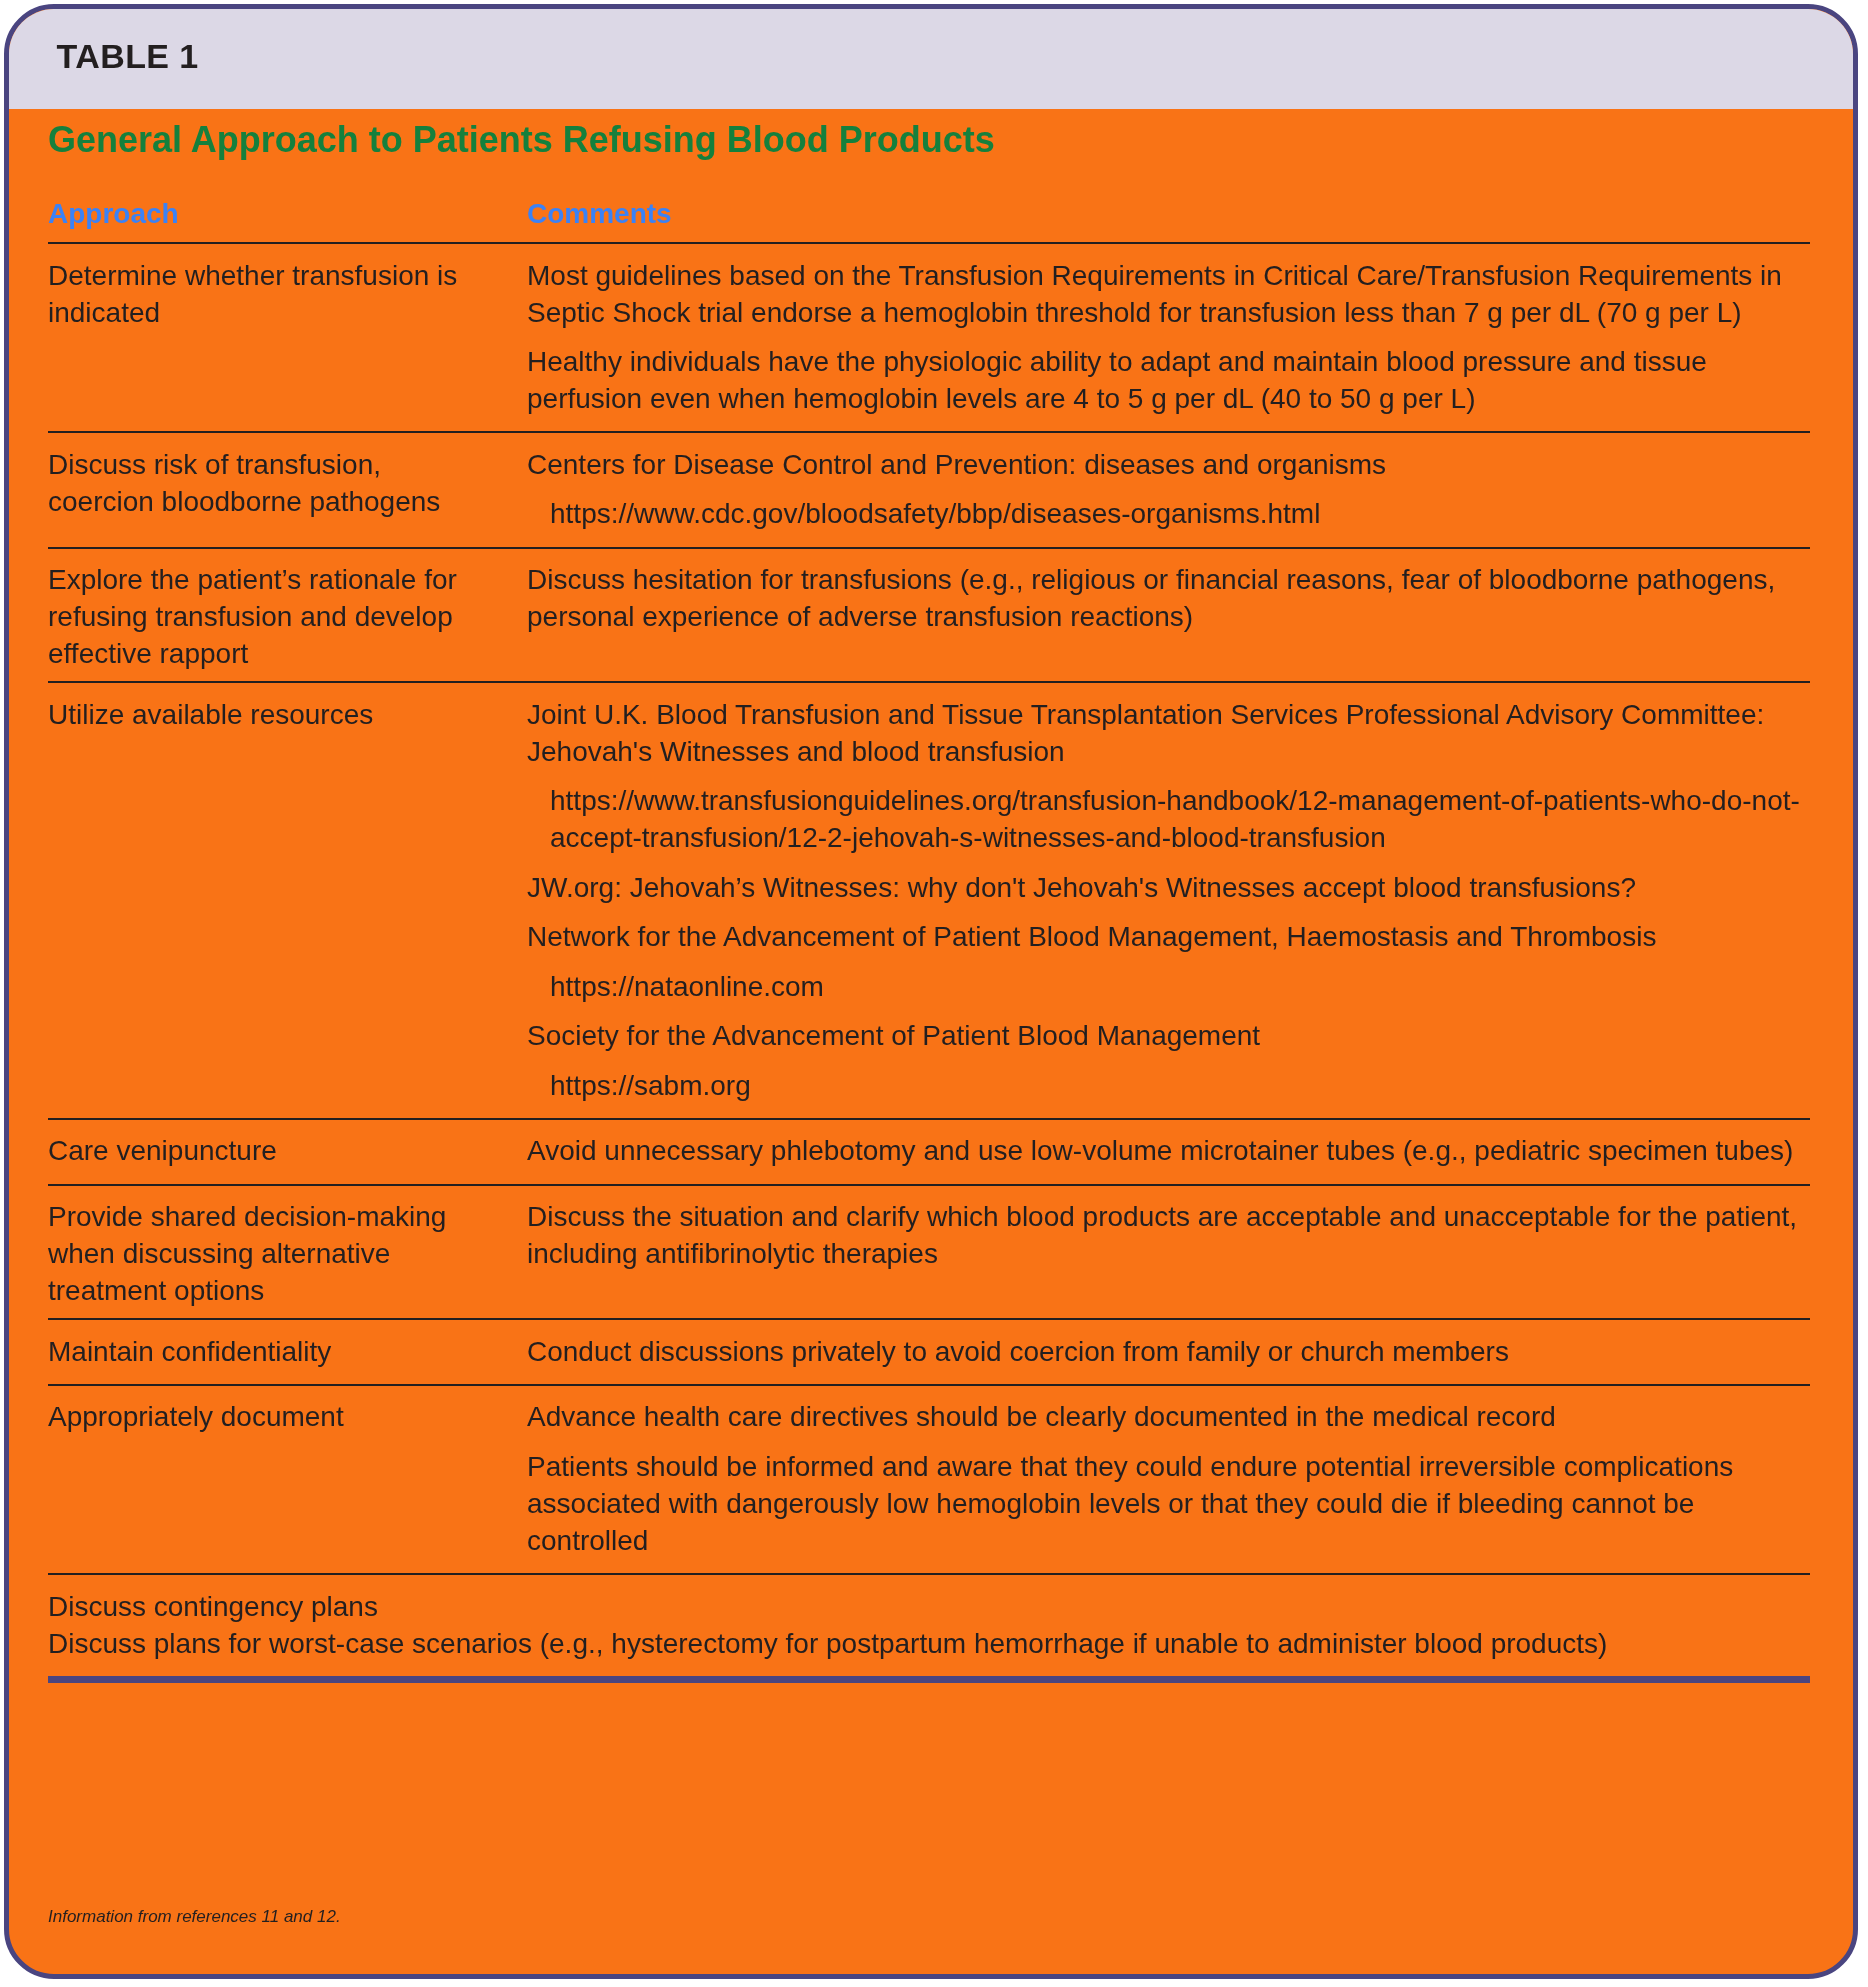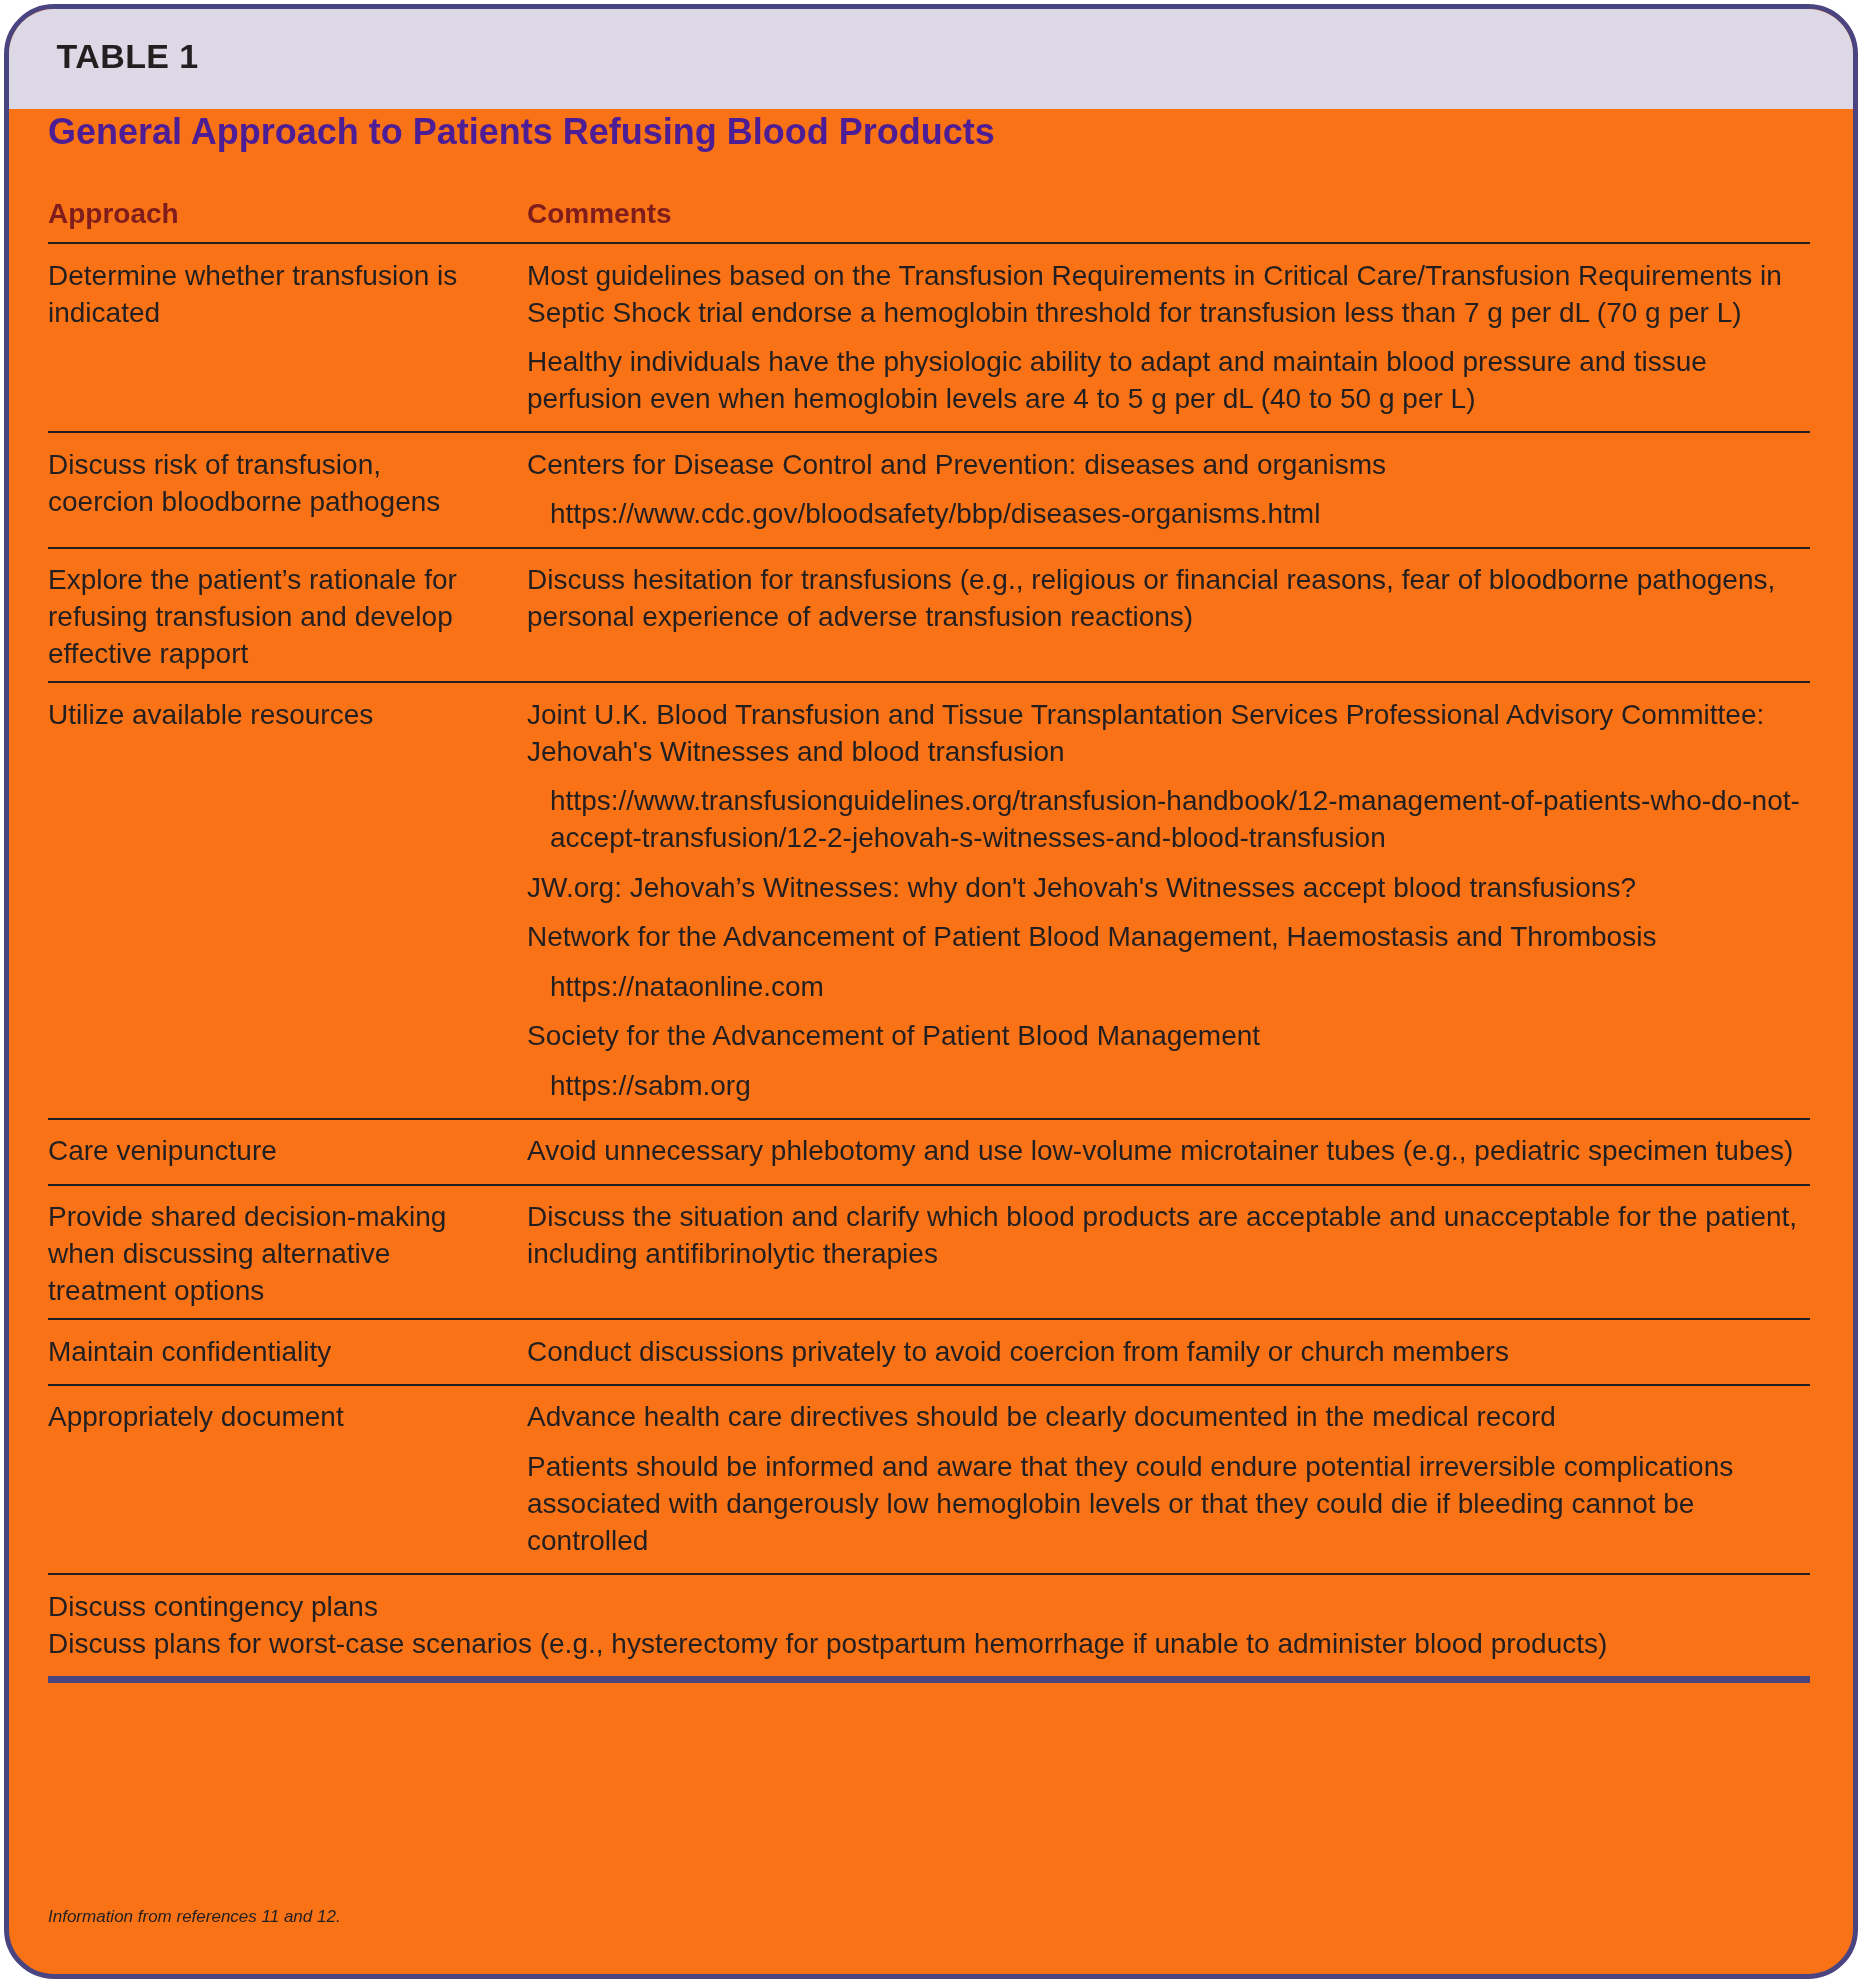--- a/index.html
+++ b/index.html
@@ -12,31 +12,31 @@
   }
   .banner {
     position: absolute; left: 0; top: 0; right: 0; height: 100px;
     background: #dcd8e6;
   }
   .banner-label {
     position: absolute; left: 48px; top: 28.5px; font-size: 34px; font-weight: 700;
     letter-spacing: 0.4px; color: #231f20;
   }
   .title {
-    position: absolute; left: 48px; top: 111px; font-size: 36px; font-weight: 700;
-    color: #4c1d95;
+    position: absolute; left: 48px; top: 119px; font-size: 36px; font-weight: 700;
+    color: #15803d;
   }
   .table {
     position: absolute; left: 48px; top: 189px; width: 1762px;
   }
   .thead {
     display: flex; height: 55px; border-bottom: 2.7px solid #231f20; box-sizing: border-box;
   }
   .th {
-    font-size: 28px; font-weight: 700; padding-top: 9px; color: #7f1d1d;
+    font-size: 28px; font-weight: 700; padding-top: 9px; color: #3b82f6;
   }
   .col1 { width: 479px; flex: none; }
   .col2 { flex: 1; }
   .row {
     display: flex; border-bottom: 2.7px solid #231f20; box-sizing: border-box;
     padding: 12.5px 0 9px 0;
   }
   .row.last { border-bottom: 7.1px solid #4a4580; flex-direction: column; }
   .cell { font-size: 28px; line-height: 37px; }
   .cell p { margin: 0 0 12.5px 0; }

